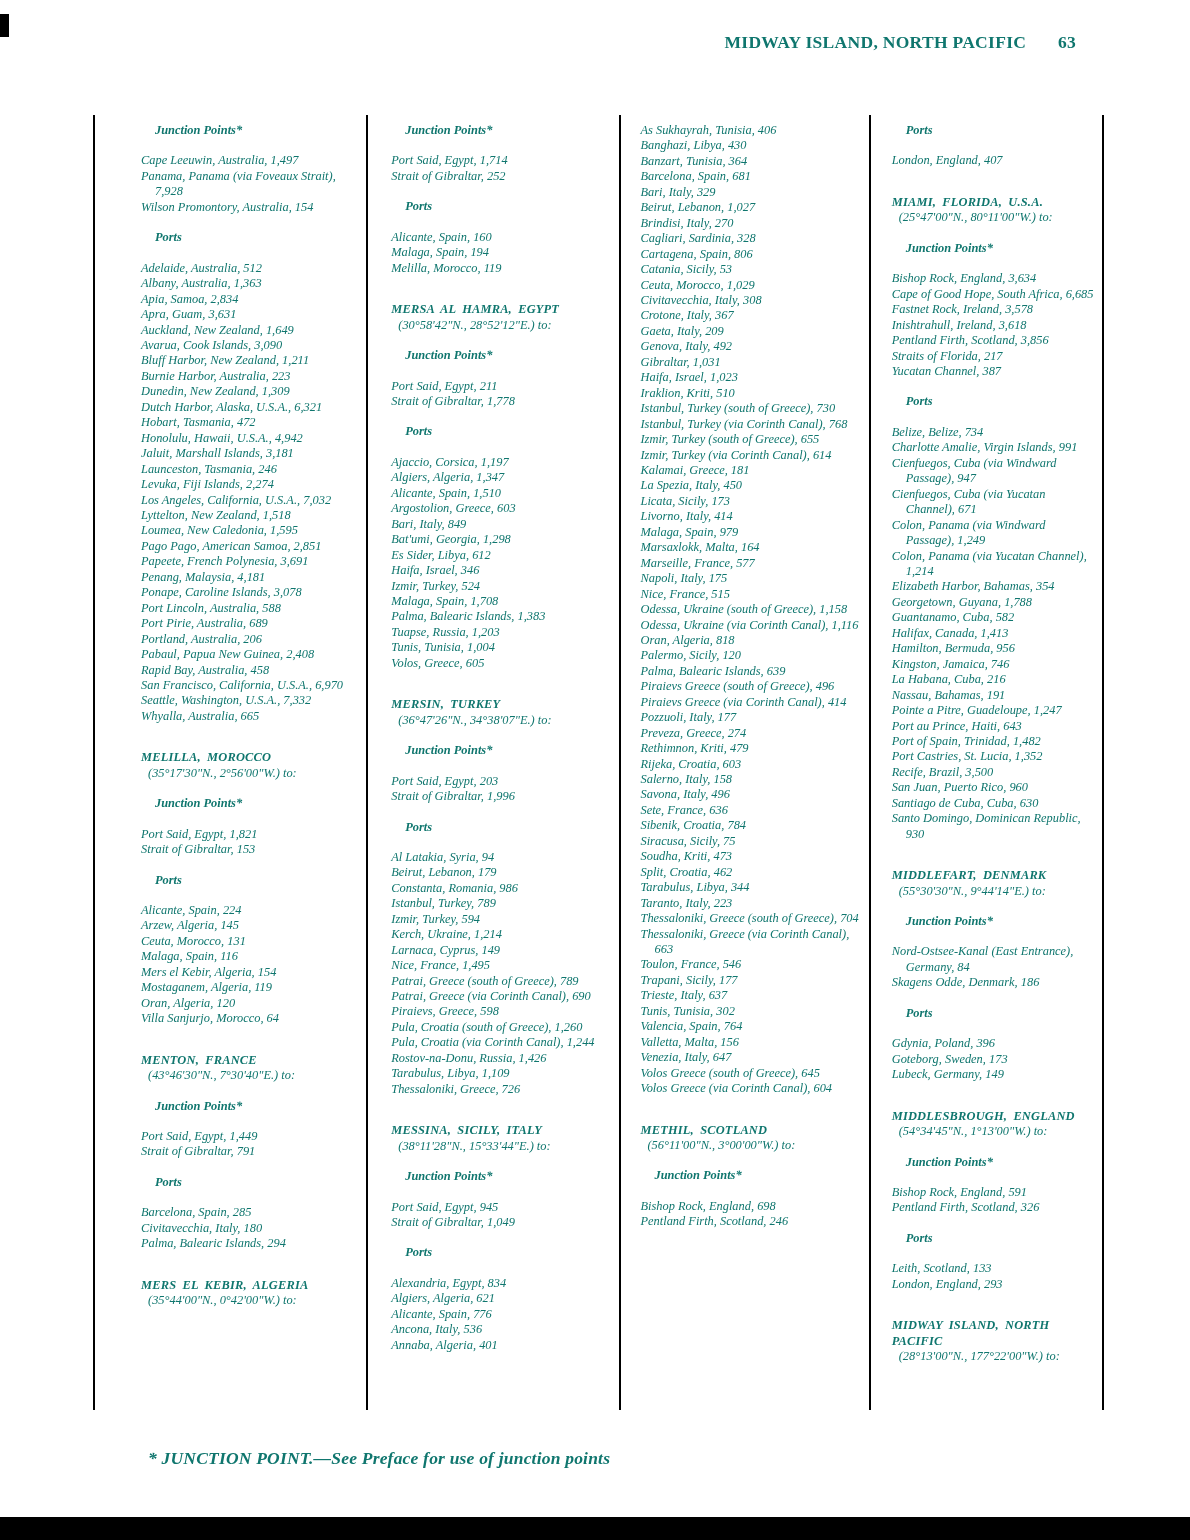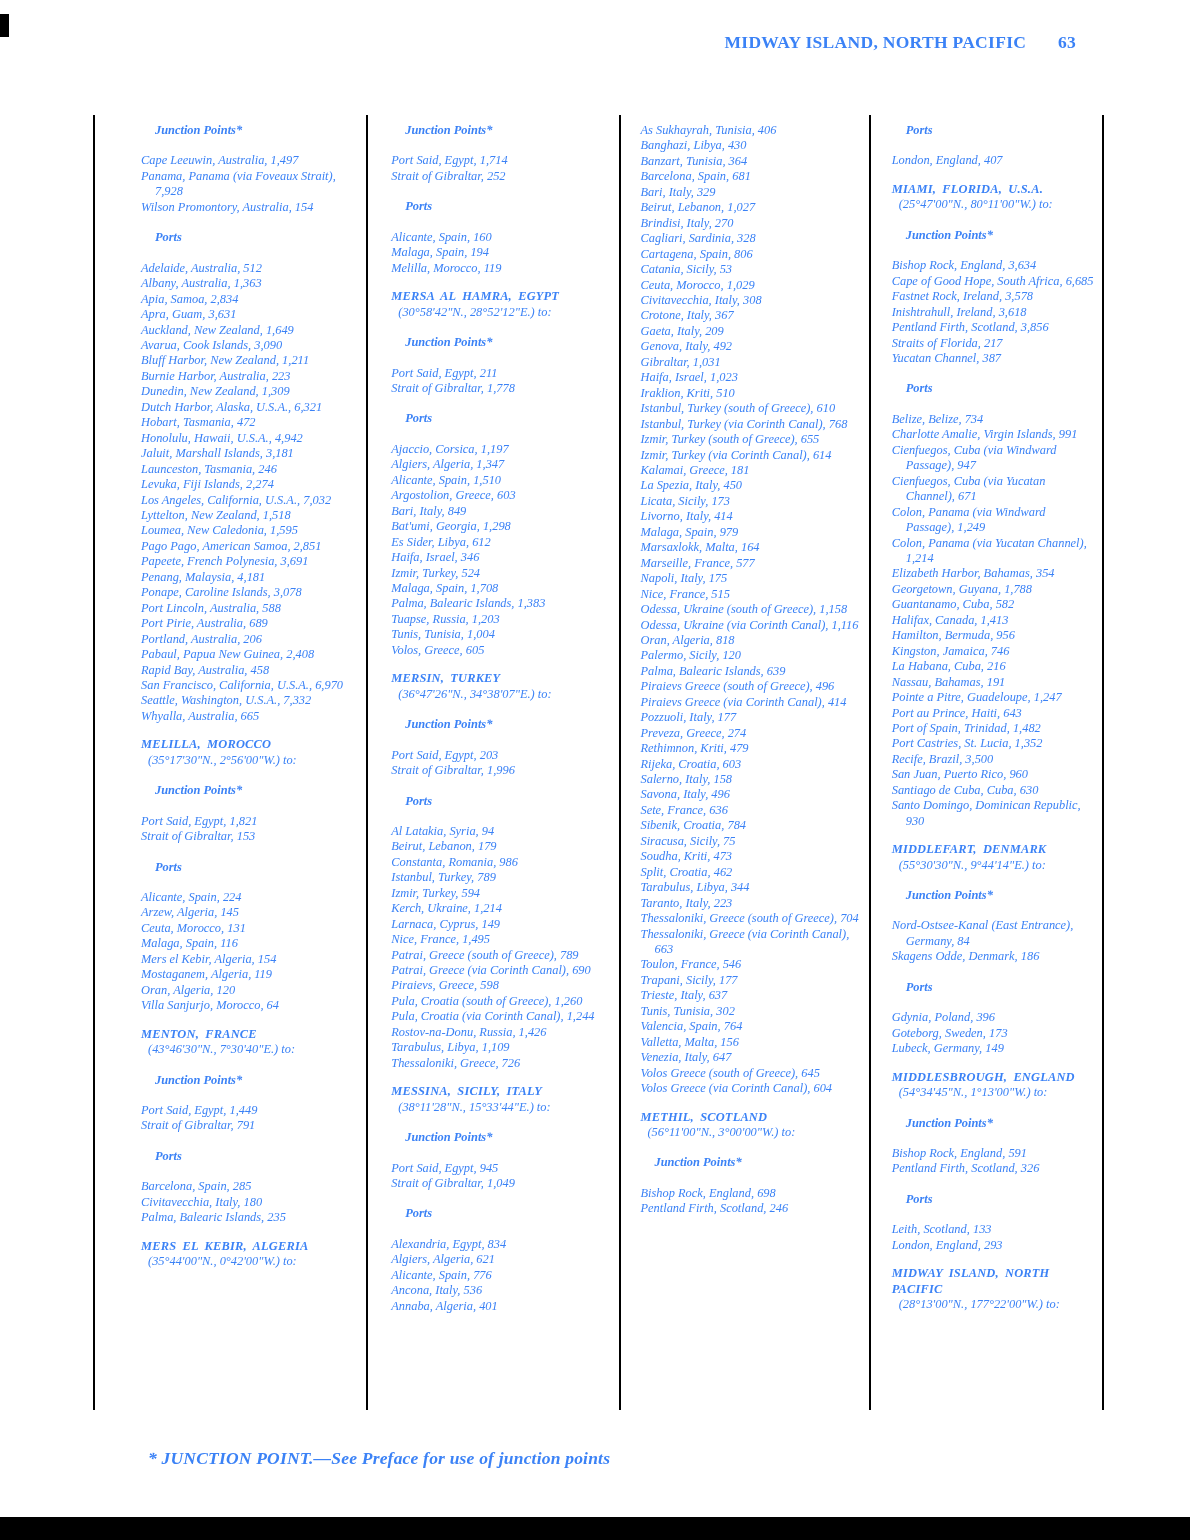--- a/index.html
+++ b/index.html
@@ -5,21 +5,21 @@
   html, body {
     margin: 0;
     padding: 0;
     background: #ffffff;
   }
   .page {
     position: relative;
     width: 1190px;
     height: 1540px;
     background: #ffffff;
-    color: #3b82f6;
+    color: #0f766e;
     font-family: "Liberation Serif", "DejaVu Serif", serif;
     overflow: hidden;
   }
   .edge-mark {
     position: absolute;
     left: 0;
     top: 14px;
     width: 9px;
     height: 23px;
     background: #000;
@@ -68,21 +68,21 @@
     text-indent: -14px;
   }
   .label {
     font-weight: bold;
     margin: 15px 0 15px 14px;
   }
   .column .label:first-child {
     margin-top: 0;
   }
   .heading {
-    margin-top: 13px;
+    margin-top: 26px;
   }
   .hname {
     font-weight: bold;
     word-spacing: 3px;
     letter-spacing: 0.2px;
   }
   .coords {
     padding-left: 7px;
   }
   .footer-note {
@@ -170,21 +170,21 @@
         <div class="heading">
           <div class="hname">MENTON, FRANCE</div>
           <div class="coords">(43°46'30"N., 7°30'40"E.) to:</div>
         </div>
         <div class="label">Junction Points*</div>
         <div class="entry">Port Said, Egypt, 1,449</div>
         <div class="entry">Strait of Gibraltar, 791</div>
         <div class="label">Ports</div>
         <div class="entry">Barcelona, Spain, 285</div>
         <div class="entry">Civitavecchia, Italy, 180</div>
-        <div class="entry">Palma, Balearic Islands, 235</div>
+        <div class="entry">Palma, Balearic Islands, 294</div>
         <div class="heading">
           <div class="hname">MERS EL KEBIR, ALGERIA</div>
           <div class="coords">(35°44'00"N., 0°42'00"W.) to:</div>
         </div>
       </div>
     <div class="column col2">
         <div class="label">Junction Points*</div>
         <div class="entry">Port Said, Egypt, 1,714</div>
         <div class="entry">Strait of Gibraltar, 252</div>
         <div class="label">Ports</div>
@@ -263,21 +263,21 @@
         <div class="entry">Cartagena, Spain, 806</div>
         <div class="entry">Catania, Sicily, 53</div>
         <div class="entry">Ceuta, Morocco, 1,029</div>
         <div class="entry">Civitavecchia, Italy, 308</div>
         <div class="entry">Crotone, Italy, 367</div>
         <div class="entry">Gaeta, Italy, 209</div>
         <div class="entry">Genova, Italy, 492</div>
         <div class="entry">Gibraltar, 1,031</div>
         <div class="entry">Haifa, Israel, 1,023</div>
         <div class="entry">Iraklion, Kriti, 510</div>
-        <div class="entry">Istanbul, Turkey (south of Greece), 610</div>
+        <div class="entry">Istanbul, Turkey (south of Greece), 730</div>
         <div class="entry">Istanbul, Turkey (via Corinth Canal), 768</div>
         <div class="entry">Izmir, Turkey (south of Greece), 655</div>
         <div class="entry">Izmir, Turkey (via Corinth Canal), 614</div>
         <div class="entry">Kalamai, Greece, 181</div>
         <div class="entry">La Spezia, Italy, 450</div>
         <div class="entry">Licata, Sicily, 173</div>
         <div class="entry">Livorno, Italy, 414</div>
         <div class="entry">Malaga, Spain, 979</div>
         <div class="entry">Marsaxlokk, Malta, 164</div>
         <div class="entry">Marseille, France, 577</div>

